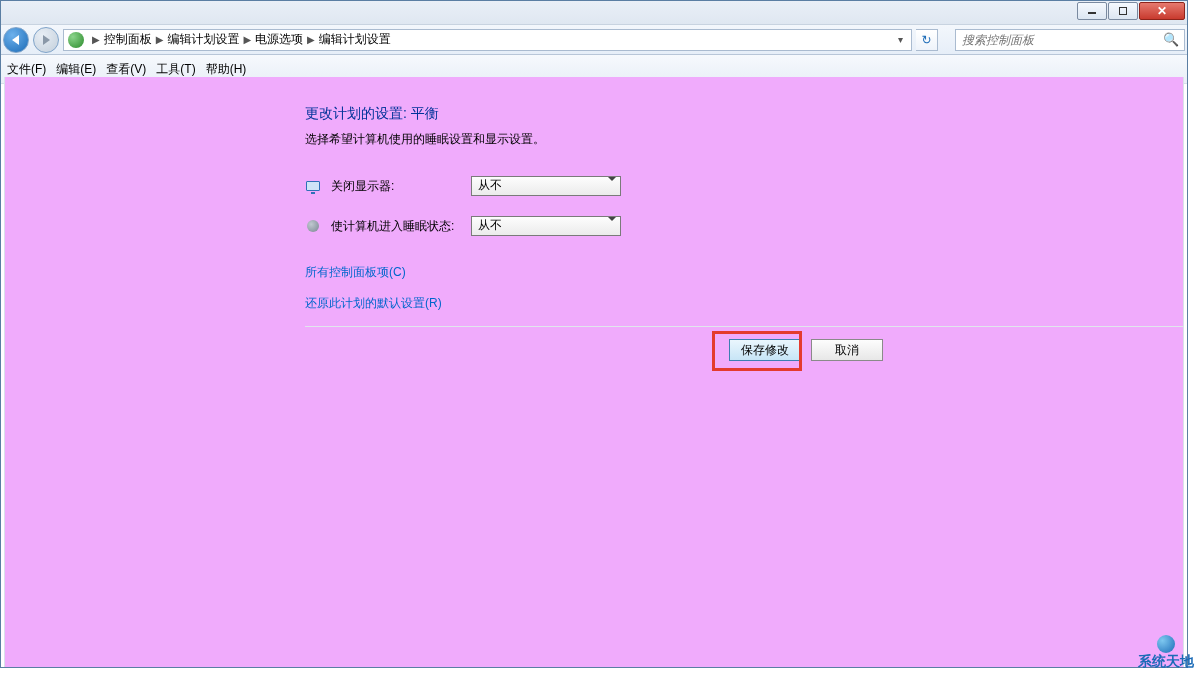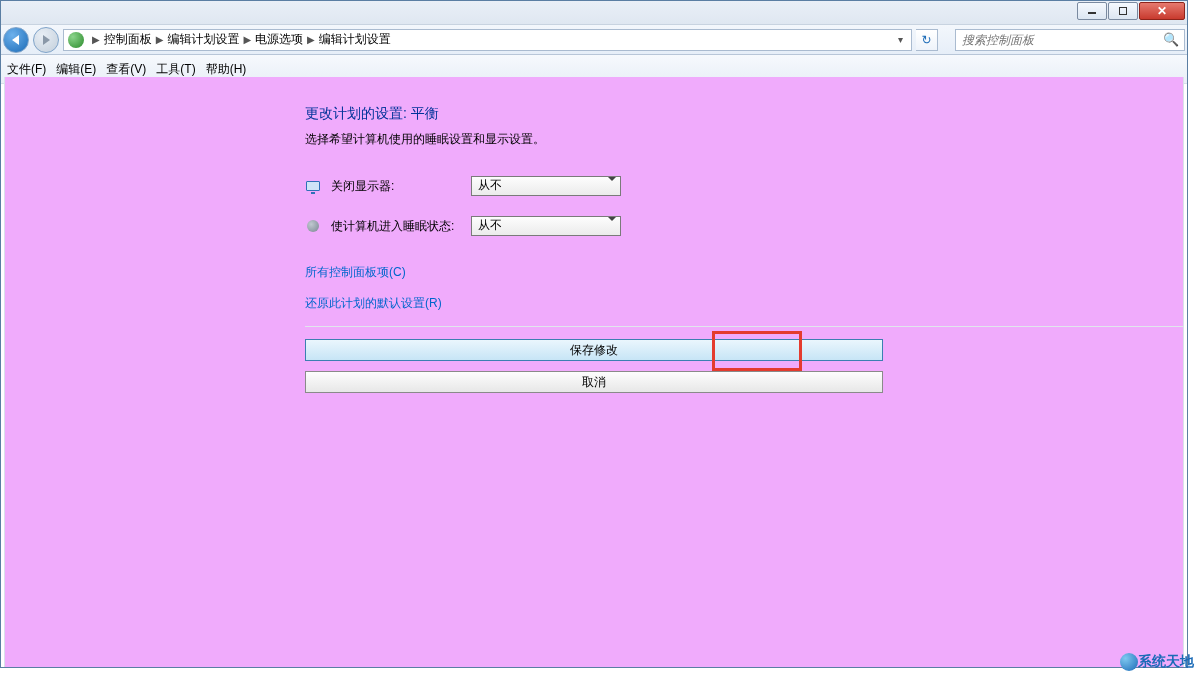--- a/index.html
+++ b/index.html
@@ -187,21 +187,21 @@
   }
   .highlight-box{
     position:absolute;
     border:3px solid #e43b2e;
     pointer-events:none;
   }
   
   .watermark{
     position:fixed; right:6px; bottom:4px;
     font-size:14px; color:#1b6bb7; font-weight:bold;
-    display:flex;align-items:center;
+    display:flex;align-items:center;flex-direction:column;
   }
   .watermark .globe{
     width:18px;height:18px;border-radius:50%;
     background: radial-gradient(circle at 30% 30%, #7ec8f0, #1b6bb7);
   }
 </style>
 </head>
 <body>
 
 <div class="window">
@@ -282,21 +282,21 @@
           <span>从不</span>
           <span class="caret"></span>
         </div>
       </div>
 
       <div class="link-list">
         <a href="#">所有控制面板项(C)</a>
         <a href="#">还原此计划的默认设置(R)</a>
       </div>
 
-      <div class="button-row" style="margin-top:12px;flex-direction:column;">
+      <div class="button-row" style="margin-top:12px;">
         <div class="highlight-box" style="right:381px; top:4px; width:90px; height:40px;"></div>
         <div class="btn primary">保存修改</div>
         <div class="btn">取消</div>
       </div>
 
     </div>
   </div>
 
 </div>
 

